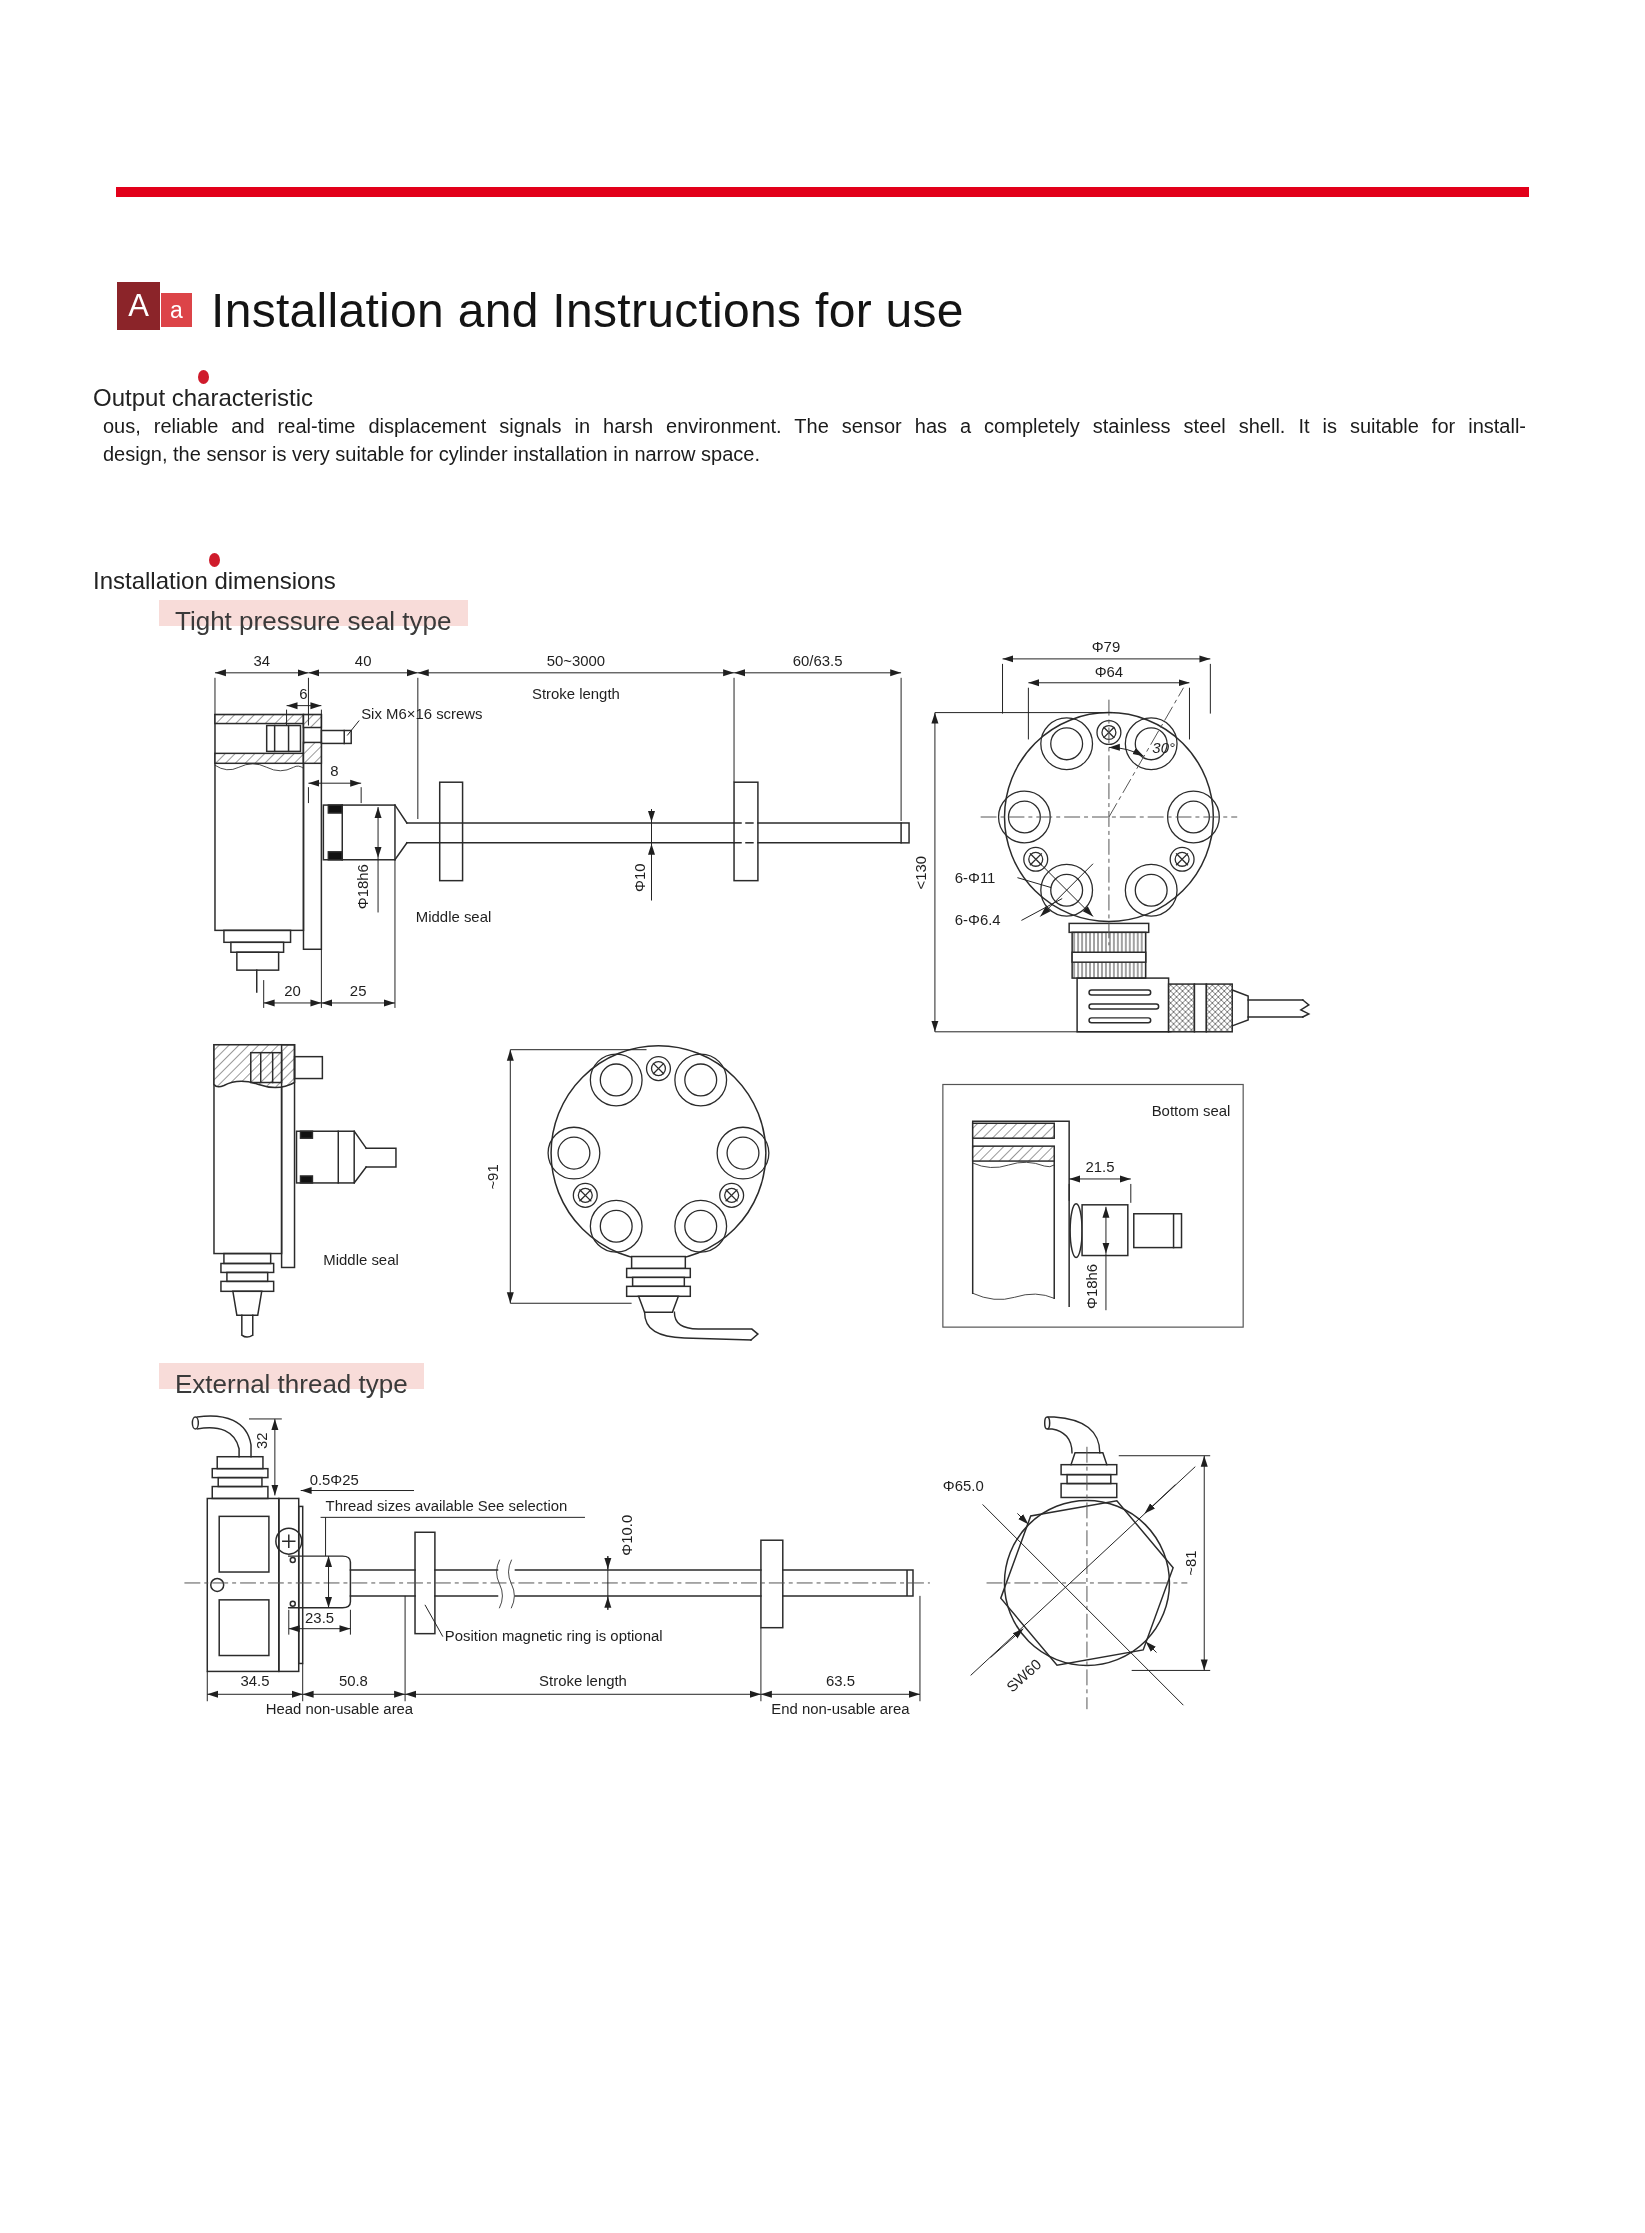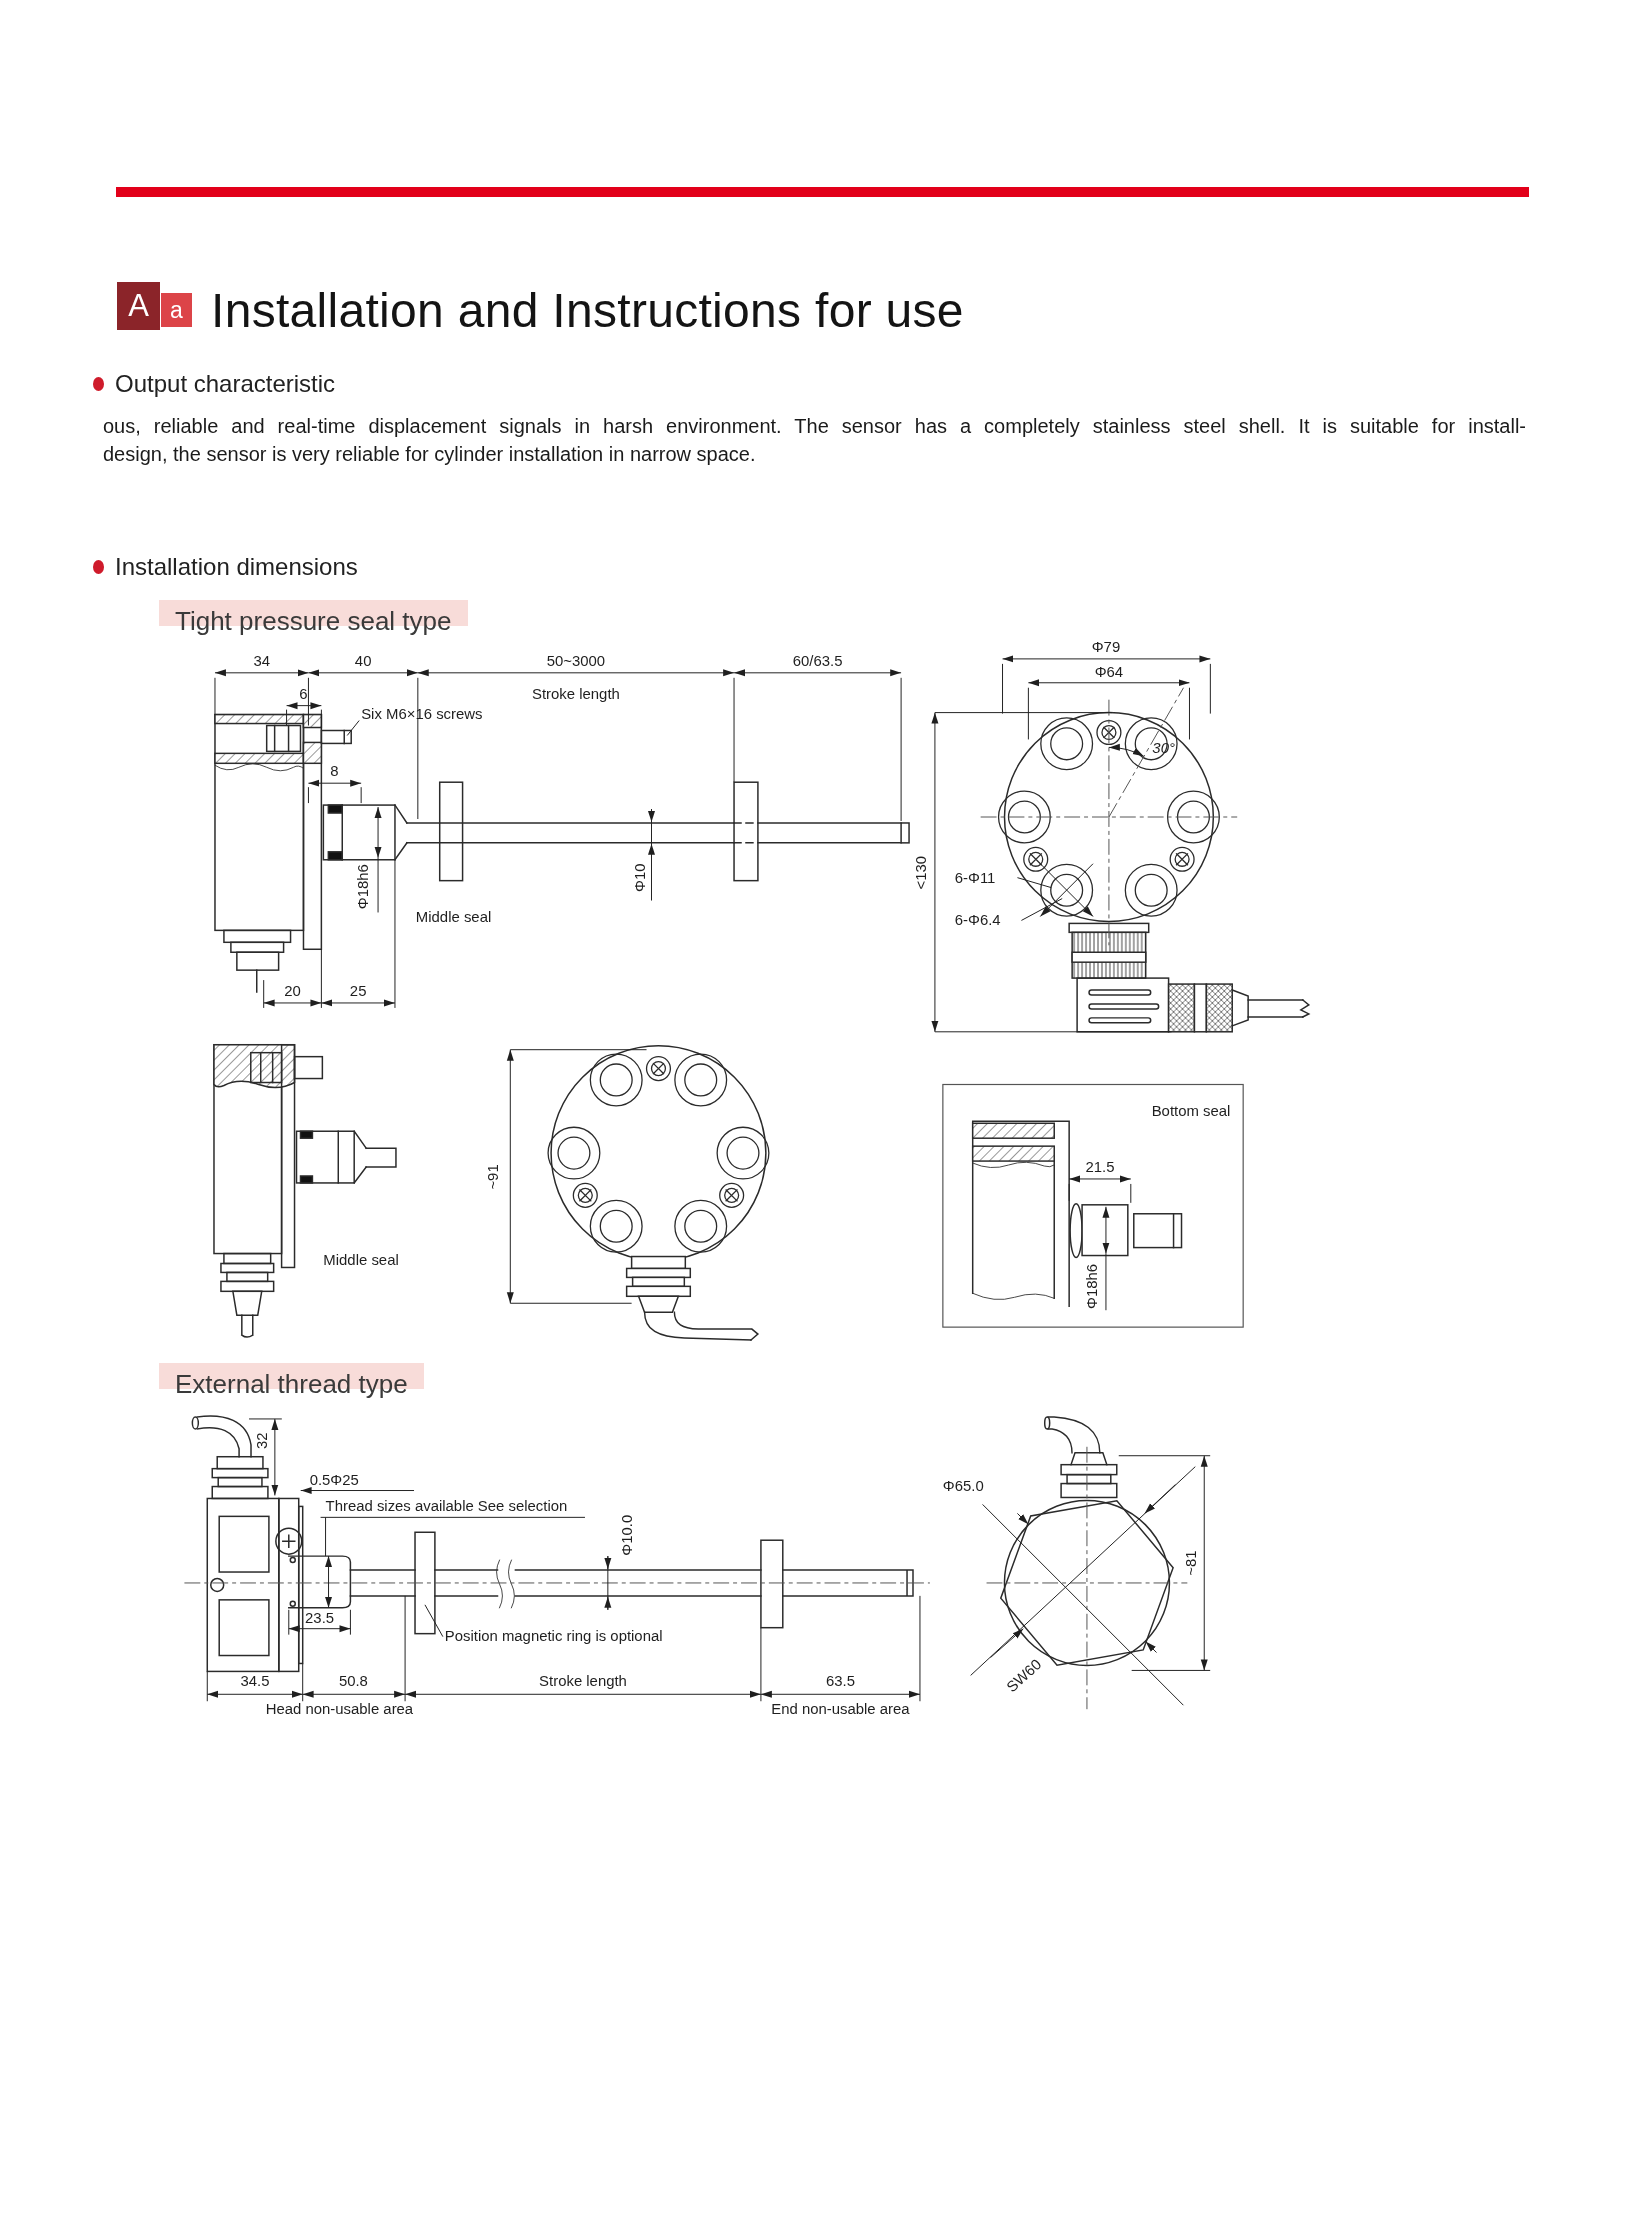--- a/index.html
+++ b/index.html
@@ -4,21 +4,21 @@
 <style>
   html,body{margin:0;padding:0;background:#ffffff;}
   .page{position:relative;width:1646px;height:2234px;background:#fff;overflow:hidden;
         font-family:"Liberation Sans", sans-serif;color:#1b1b1b;}
   .top-rule{position:absolute;left:116px;top:187px;width:1413px;height:10px;background:#e2001a;}
   .badge-large{position:absolute;left:117px;top:282px;width:43px;height:48px;background:#8b2429;
         color:#fff;font-size:31px;display:flex;align-items:center;justify-content:center;z-index:1;}
   .badge-small{position:absolute;left:161px;top:293px;width:31px;height:34px;background:#dc4448;
         color:#fff;font-size:23px;display:flex;align-items:center;justify-content:center;z-index:2;}
   .page-title{position:absolute;left:211px;top:283px;font-size:48px;color:#141414;letter-spacing:0.3px;white-space:nowrap;}
-  .sec{position:absolute;display:flex;align-items:center;gap:11px;}
+  .sec{position:absolute;display:flex;align-items:center;gap:0;flex-direction:column;}
   .sec .bullet{width:11px;height:14px;border-radius:50%;background:#cf1b2b;flex:0 0 auto;}
   .sec .sec-h{font-size:24px;color:#222;white-space:nowrap;}
   .para{position:absolute;left:103px;top:412px;width:1423px;}
   .para .line{font-size:20px;line-height:28px;color:#1b1b1b;text-align:justify;text-align-last:justify;white-space:normal;}
   .para .line.first{text-indent:34px;}
   .para .line.last{text-align:left;text-align-last:auto;}
   .plabel{position:absolute;background:#f8dcd9;color:#3a3a3a;font-size:26px;height:26px;
         line-height:43px;padding:0 16px;white-space:nowrap;}
   .fig{position:absolute;}
   .obj{stroke:#2b2b2b;stroke-width:1.5;fill:none;stroke-linecap:square;}
@@ -39,21 +39,21 @@
   <div class="badge-small">a</div>
   <div class="page-title">Installation and Instructions for use</div>
 
   <div class="sec" style="left:93px;top:370px;">
     <span class="bullet"></span>
     <span class="sec-h">Output characteristic</span>
   </div>
 
   <div class="para">
     <div class="line">ous, reliable and real-time displacement signals in harsh environment. The sensor has a completely stainless steel shell. It is suitable for install-</div>
-    <div class="line last">design, the sensor is very reliable for cylinder installation in narrow space.</div>
+    <div class="line last">design, the sensor is very suitable for cylinder installation in narrow space.</div>
   </div>
 
   <div class="sec" style="left:93px;top:553px;">
     <span class="bullet"></span>
     <span class="sec-h">Installation dimensions</span>
   </div>
 
   <div class="plabel" style="left:159px;top:600px;">Tight pressure seal type</div>
 
   <svg class="fig" style="left:129px;top:642px;" width="1403" height="708" viewBox="0 0 1410 712">

